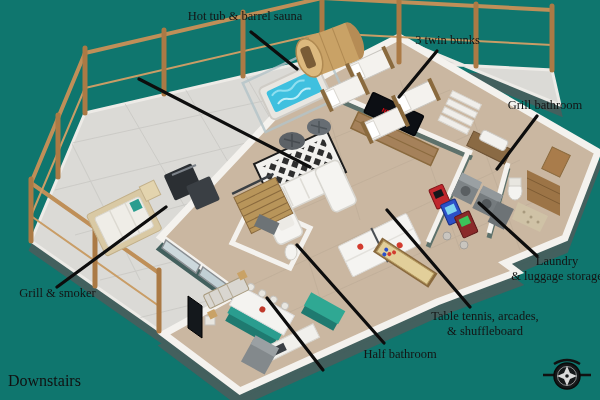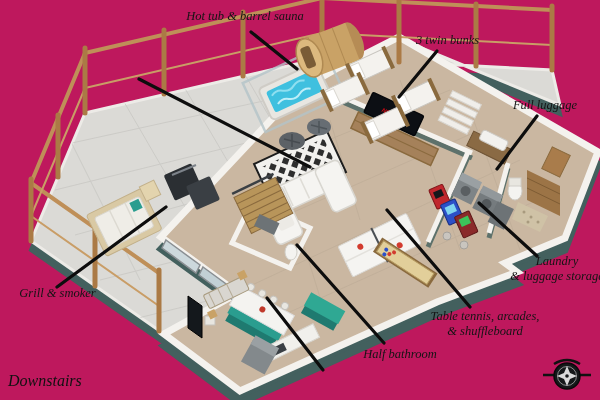--- a/index.html
+++ b/index.html
@@ -1,17 +1,17 @@
 <!DOCTYPE html>
 <html><head>
 <meta charset="utf-8">
 <style>
   html,body{margin:0;padding:0;background:#ffffff;}
-  #stage{position:relative;width:600px;height:400px;background:#be185d;overflow:hidden;
-         font-family:"Liberation Serif","DejaVu Serif",serif;color:#141414;font-style:italic;}
+  #stage{position:relative;width:600px;height:400px;background:#0f766e;overflow:hidden;
+         font-family:"Liberation Serif","DejaVu Serif",serif;color:#141414;}
   #plan-svg{position:absolute;left:0;top:0;}
   .lbl{position:absolute;font-size:12.5px;line-height:1.18;color:#141414;white-space:pre-line;}
   .lbl.center{text-align:center;}
   #lbl-hottub{left:150px;top:9px;width:190px;}
   #lbl-bunks{left:400px;top:33px;width:95px;}
   #lbl-living{left:76px;top:45px;width:118px;}
   #lbl-fullbath{left:495px;top:98px;width:100px;}
   #lbl-grill{left:10px;top:286px;width:95px;}
   #lbl-laundry{left:505px;top:254px;width:104px;}
   #lbl-games{left:423px;top:309px;width:124px;}
@@ -339,21 +339,21 @@
     <path d="M554,364 Q567,356 580,364" stroke="#111" stroke-width="2.5" fill="none"></path>
     <circle cx="567" cy="376" r="13" fill="#15181a" stroke="#0a0a0a" stroke-width="1.5"></circle>
     <circle cx="567" cy="376" r="9.5" fill="none" stroke="#e8e8e8" stroke-width="0.8" opacity="0.7"></circle>
     <polygon points="567,366 570,373 577,376 570,379 567,386 564,379 557,376 564,373" fill="#efefef" opacity="0.9"></polygon>
     <circle cx="567" cy="376" r="1.8" fill="#15181a"></circle>
   </g>
 </svg>
 
 <div class="lbl center" id="lbl-hottub">Hot tub &amp; barrel sauna</div>
 <div class="lbl center" id="lbl-bunks">3 twin bunks</div>
-<div class="lbl center" id="lbl-fullbath">Full luggage</div>
+<div class="lbl center" id="lbl-fullbath">Grill bathroom</div>
 <div class="lbl center" id="lbl-grill">Grill &amp; smoker</div>
 <div class="lbl center" id="lbl-laundry">Laundry
 &amp; luggage storage</div>
 <div class="lbl center" id="lbl-games">Table tennis, arcades,
 &amp; shuffleboard</div>
 <div class="lbl center" id="lbl-halfbath">Half bathroom</div>
 <div id="floor-title">Downstairs</div>
 
 </div>
 

